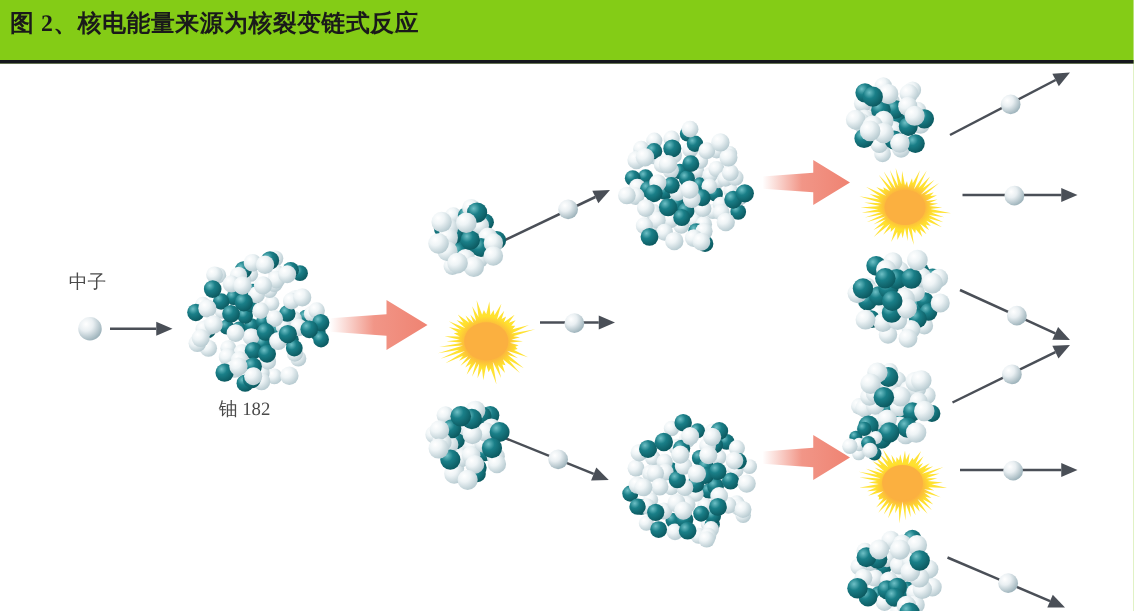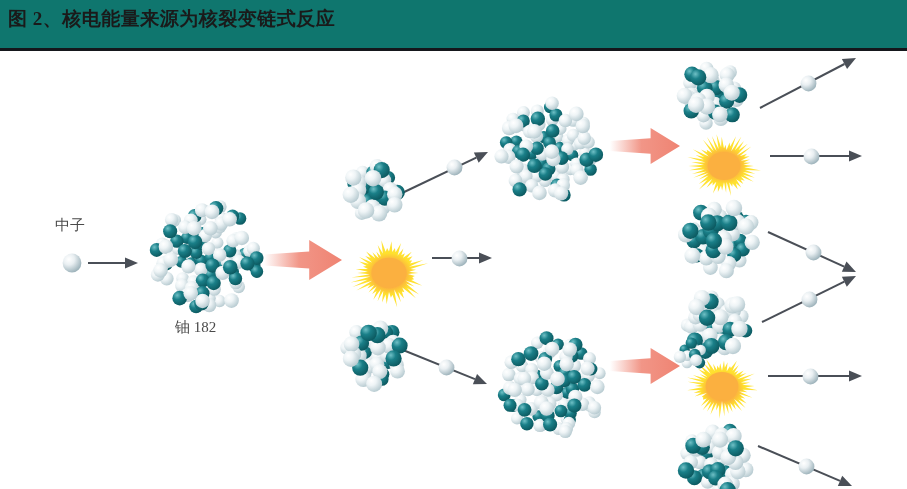--- a/index.html
+++ b/index.html
@@ -1,21 +1,21 @@
 <!DOCTYPE html>
 <html><head>
 <meta charset="utf-8">
 <style>
   html,body{margin:0;padding:0;background:#ffffff;}
   body{
     width:907px;height:489px;overflow:hidden;
     font-family:"Liberation Sans","DejaVu Sans",sans-serif;
     position:relative;
   }
-  #figure-root{position:relative;width:907px;height:489px;background:#0f766e;}
+  #figure-root{position:relative;width:907px;height:489px;background:#84cc16;}
 
   
   .fig-title{
     position:absolute;left:8px;top:6px;
     font-family:"Liberation Serif","DejaVu Serif",serif;
     font-weight:bold;font-size:19px;letter-spacing:.5px;
     color:#1a1a1a;white-space:nowrap;
   }
   .fig-rule{
     position:absolute;left:0;top:48px;width:907px;height:3px;

